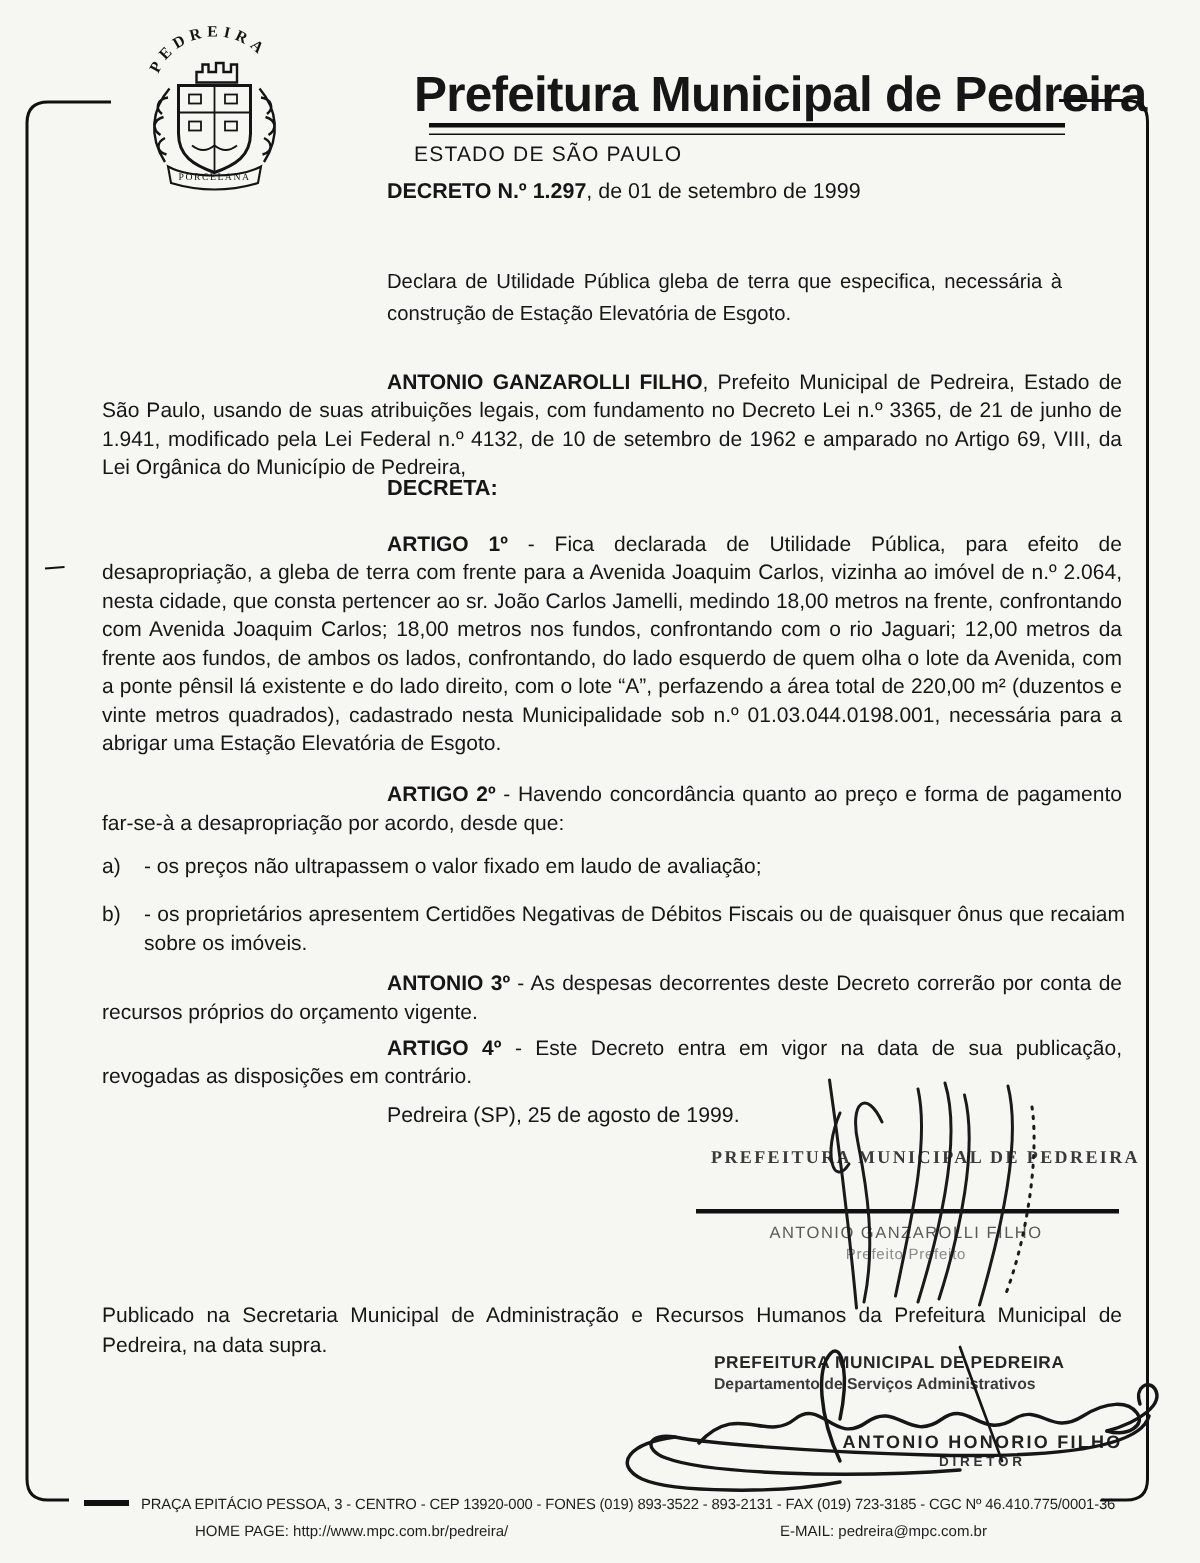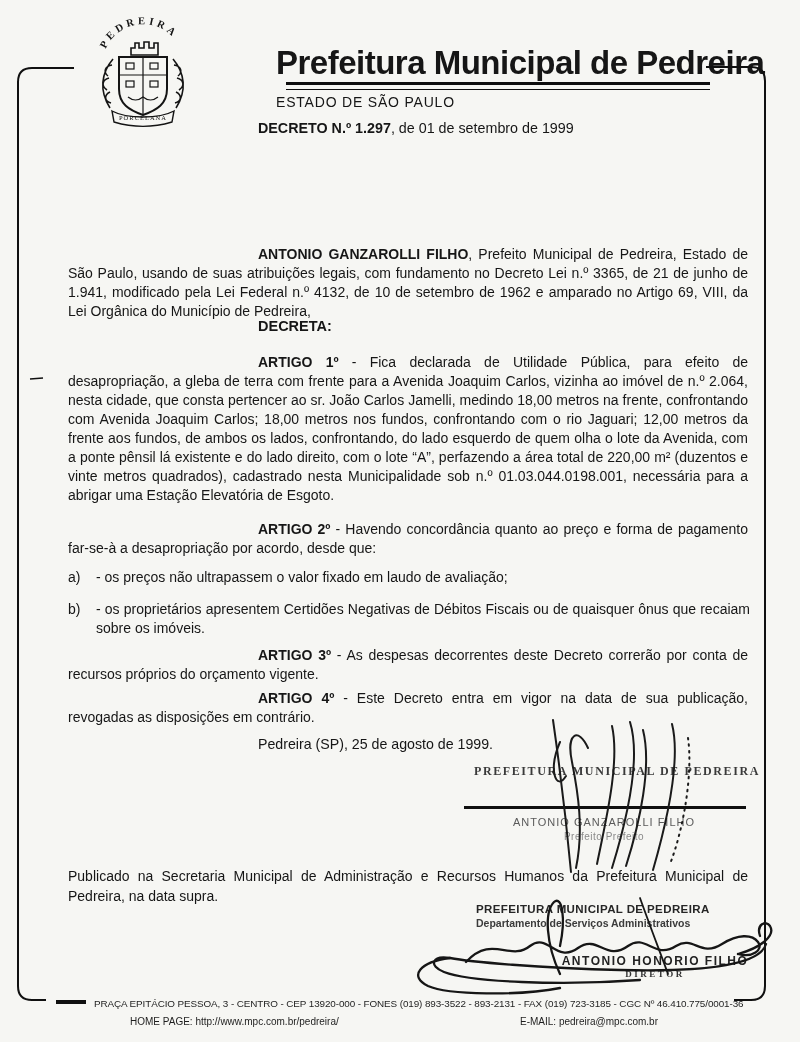--- a/index.html
+++ b/index.html
@@ -47,21 +47,21 @@
   
   .published{position:absolute;left:68px;top:866px;width:680px;font-size:14px;
          line-height:20px;text-align:justify;}
   .stamp-l1{position:absolute;left:476px;top:903px;font-size:11.5px;font-weight:bold;
          letter-spacing:0.4px;color:#262626;white-space:nowrap;}
   .stamp-l2{position:absolute;left:476px;top:917px;font-size:10.5px;font-weight:bold;
          color:#3b3b3b;white-space:nowrap;}
   .sig2-name{position:absolute;left:540px;top:954px;width:230px;text-align:center;
          font-size:12px;font-weight:bold;letter-spacing:1.5px;color:#222;white-space:nowrap;}
   .sig2-role{position:absolute;left:540px;top:969px;width:230px;text-align:center;
-         font-size:9px;font-weight:bold;letter-spacing:2.5px;color:#333;font-family:Liberation Serif, serif;}
+         font-size:9px;font-weight:bold;letter-spacing:2.5px;color:#333;}
   
   .footer-line1{position:absolute;left:94px;top:998px;width:662px;font-size:9.9px;
          color:#1e1e1e;white-space:nowrap;letter-spacing:-0.1px;}
   .footer-home{position:absolute;left:130px;top:1016px;font-size:10px;color:#1e1e1e;white-space:nowrap;}
   .footer-email{position:absolute;left:520px;top:1016px;font-size:10px;color:#1e1e1e;white-space:nowrap;}
   
   .overlay{position:absolute;left:0;top:0;width:800px;height:1042px;pointer-events:none;z-index:5;}
 </style>
 </head>
 <body>
@@ -90,39 +90,40 @@
       <path d="M30,96 C45,104 77,104 92,96 L90,107 C70,113 52,113 32,107 z" stroke-width="1.4"></path>
     </g>
     <text x="61" y="105" text-anchor="middle" font-size="6.5" letter-spacing="1" fill="#141414" font-family="Liberation Serif, serif">PORCELANA</text>
   </svg>
 
   <div class="title">Prefeitura Municipal de Pedreira</div>
   <div class="title-rules"></div>
   <div class="subtitle">ESTADO DE SÃO PAULO</div>
   <div class="decree-line"><span class="bold-it">DECRETO N.º 1.297</span><span>, de 01 de setembro de 1999</span></div>
 
+  <div class="summary">Declara de Utilidade Pública gleba de terra que especifica, necessária à construção de Estação Elevatória de Esgoto.</div>
 
   <div class="para" id="preamble"><span class="bold-it">ANTONIO GANZAROLLI FILHO</span><span>, Prefeito Municipal de Pedreira, Estado de São Paulo, usando de suas atribuições legais, com fundamento no Decreto Lei n.º 3365, de 21 de junho de 1.941, modificado pela Lei Federal n.º 4132, de 10 de setembro de 1962 e amparado no Artigo 69, VIII, da Lei Orgânica do Município de Pedreira,</span></div>
 
   <div class="bold-it" id="decreta">DECRETA:</div>
 
   <div class="para" id="art1"><span class="bold-it">ARTIGO 1º</span><span> - Fica declarada de Utilidade Pública, para efeito de desapropriação, a gleba de terra com frente para a Avenida Joaquim Carlos, vizinha ao imóvel de n.º 2.064, nesta cidade, que consta pertencer ao sr. João Carlos Jamelli, medindo 18,00 metros na frente, confrontando com Avenida Joaquim Carlos; 18,00 metros nos fundos, confrontando com o rio Jaguari; 12,00 metros da frente aos fundos, de ambos os lados, confrontando, do lado esquerdo de quem olha o lote da Avenida, com a ponte pênsil lá existente e do lado direito, com o lote “A”, perfazendo a área total de 220,00 m² (duzentos e vinte metros quadrados), cadastrado nesta Municipalidade sob n.º 01.03.044.0198.001, necessária para a abrigar uma Estação Elevatória de Esgoto.</span></div>
 
   <div class="para" id="art2"><span class="bold-it">ARTIGO 2º</span><span> - Havendo concordância quanto ao preço e forma de pagamento far-se-à a desapropriação por acordo, desde que:</span></div>
 
   <div class="item" id="itemA">
     <span class="marker">a)</span>
     <span class="itext">- os preços não ultrapassem o valor fixado em laudo de avaliação;</span>
   </div>
   <div class="item" id="itemB">
     <span class="marker">b)</span>
     <span class="itext">- os proprietários apresentem Certidões Negativas de Débitos Fiscais ou de quaisquer ônus que recaiam sobre os imóveis.</span>
   </div>
 
-  <div class="para" id="art3"><span class="bold-it">ARTIGO 3º</span><span> - As despesas decorrentes deste Decreto correrão por conta de recursos próprios do orçamento vigente.</span></div>
+  <div class="para" id="art3"><span class="bold-it">ANTONIO 3º</span><span> - As despesas decorrentes deste Decreto correrão por conta de recursos próprios do orçamento vigente.</span></div>
 
   <div class="para" id="art4"><span class="bold-it">ARTIGO 4º</span><span> - Este Decreto entra em vigor na data de sua publicação, revogadas as disposições em contrário.</span></div>
 
   <div class="dateline">Pedreira (SP), 25 de agosto de 1999.</div>
 
   <div class="sig1-org">PREFEITURA MUNICIPAL DE PEDREIRA</div>
   <div class="sig1-line"></div>
   <div class="sig1-name">ANTONIO GANZAROLLI FILHO</div>
   <div class="sig1-role">Prefeito Prefeito</div>
 

